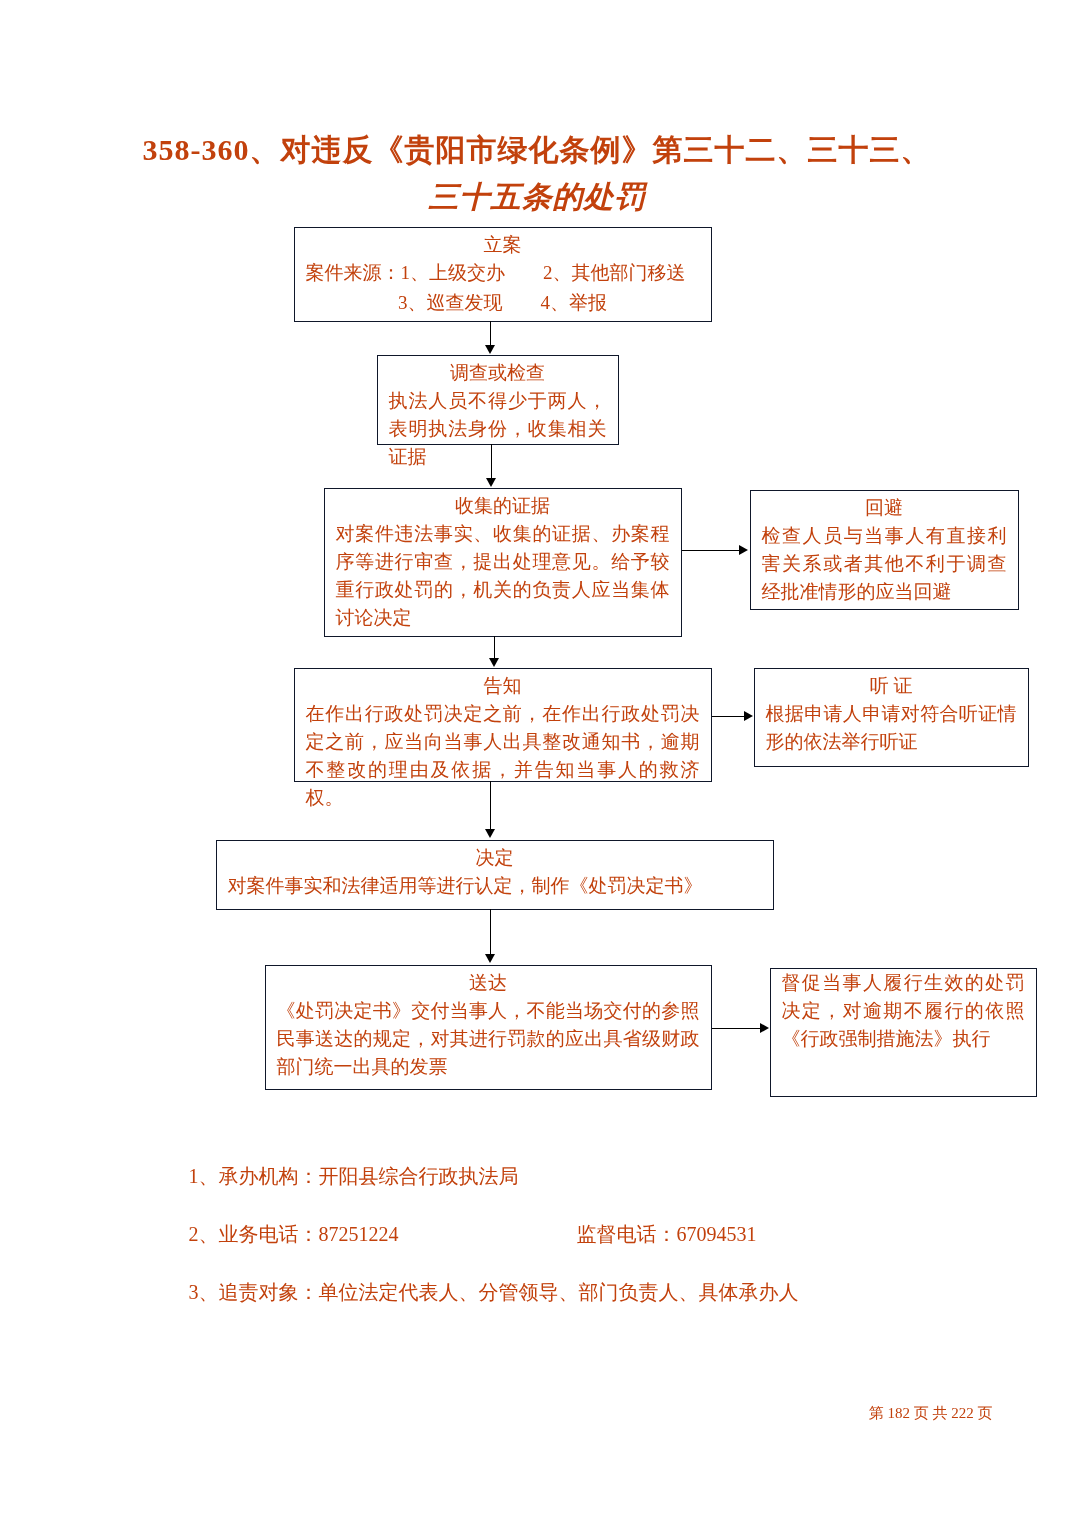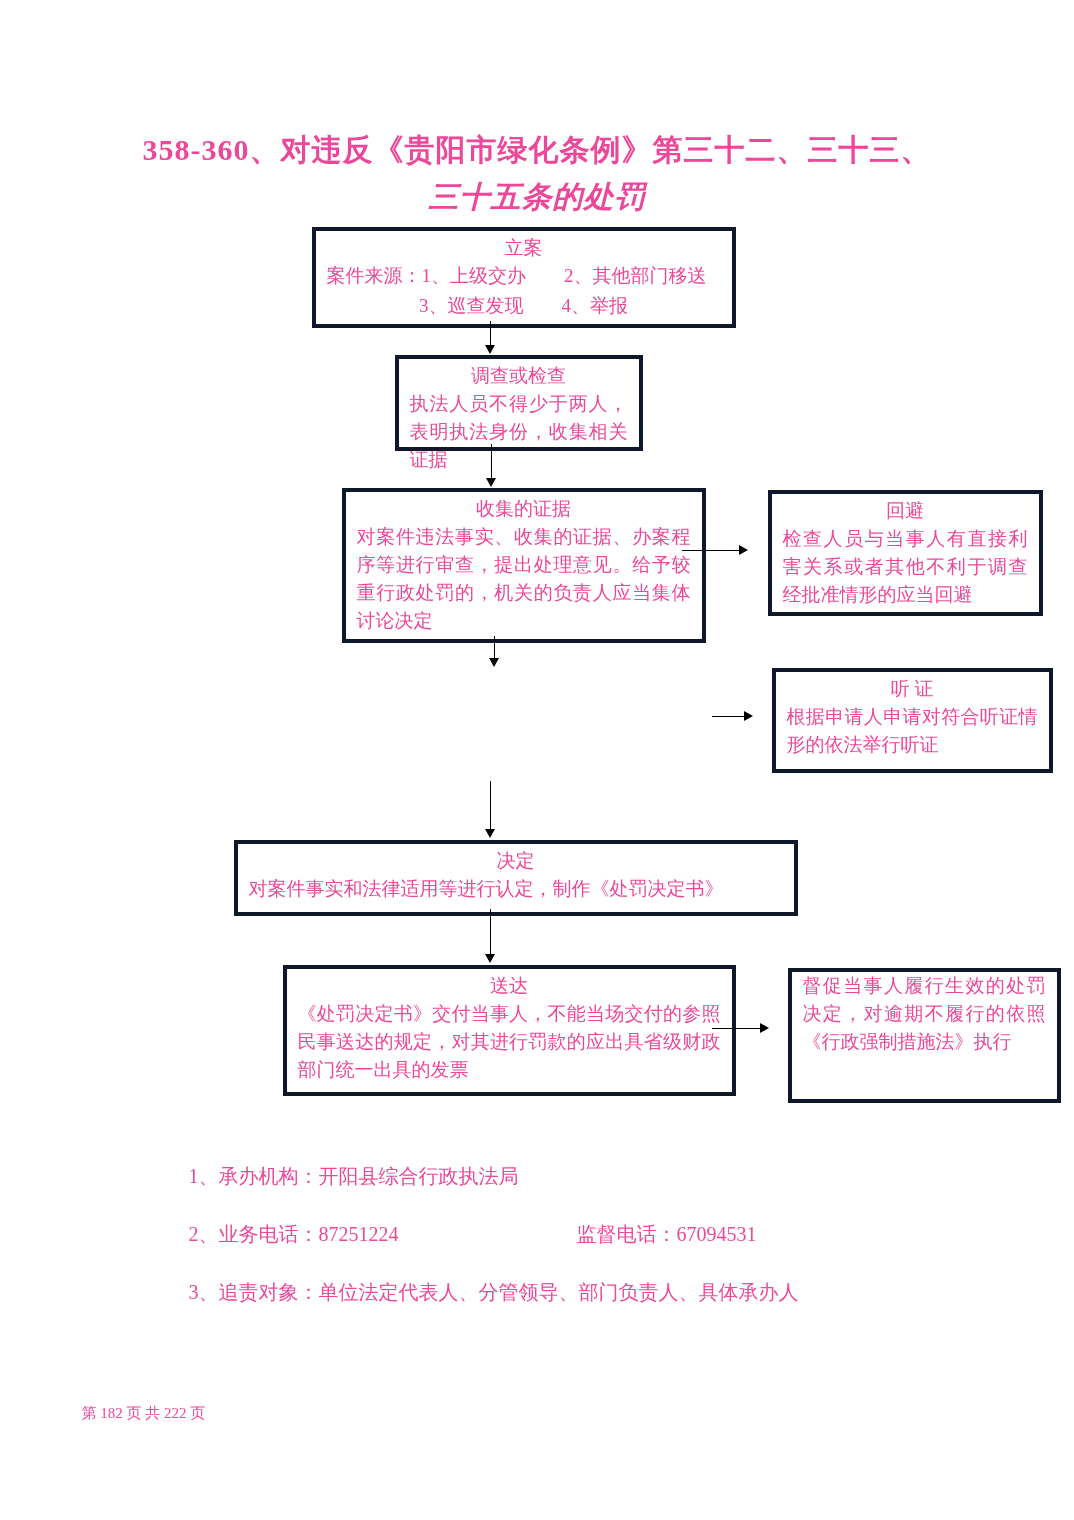--- a/index.html
+++ b/index.html
@@ -6,39 +6,38 @@
     margin: 0;
     padding: 0;
     background: #ffffff;
   }
   .page {
     position: relative;
     width: 911px;
     height: 1520px;
     margin: 0 auto;
     background: #ffffff;
-    color: #ec4899;
+    color: #c2410c;
     font-family: "Liberation Serif", "DejaVu Serif", serif;
   }
   .doc-title {
     position: absolute;
     left: 0;
     width: 100%;
     text-align: center;
     font-size: 30px;
     font-weight: bold;
     letter-spacing: 1px;
   }
   .box {
     position: absolute;
-    border: 4px solid #0f172a;
+    border: 1px solid #0f172a;
     font-size: 19px;
     line-height: 28px;
     background: #ffffff;
-    margin-left: 18px;
   }
   .box-title {
     text-align: center;
     padding-top: 3px;
   }
   .box-body {
     text-align: justify;
     padding: 0 11px 2px 11px;
   }
   .box-body.center {
@@ -84,21 +83,21 @@
   }
   .note {
     position: absolute;
     font-size: 20px;
     white-space: nowrap;
   }
   .page-footer {
     position: absolute;
     left: 0;
     width: 100%;
-    text-align: left;
+    text-align: right;
     font-size: 15px;
   }
 </style>
 </head>
 <body>
 
 <div class="page">
 
   <div class="doc-title" style="top:130px;">358-360、对违反《贵阳市绿化条例》第三十二、三十三、</div>
   <div class="doc-title" style="top:177px;font-style:italic;">三十五条的处罚</div>
@@ -137,20 +136,24 @@
   <div class="box" style="left:668px; top:490px; width:267px; height:118px;">
     <div class="box-title">回避</div>
     <div class="box-body">检查人员与当事人有直接利害关系或者其他不利于调查经批准情形的应当回避</div>
   </div>
 
   <div class="arrow arrow-v" style="left:406px; top:636px; width:12px; height:31px;">
       <span class="line"></span>
       <span class="head"></span>
     </div>
 
+  <div class="box" style="left:212px; top:668px; width:416px; height:112px;">
+    <div class="box-title">告知</div>
+    <div class="box-body">在作出行政处罚决定之前，在作出行政处罚决定之前，应当向当事人出具整改通知书，逾期不整改的理由及依据，并告知当事人的救济权。</div>
+  </div>
 
   <div class="arrow arrow-h" style="left:630px; top:710px; width:41px; height:12px;">
       <span class="line"></span>
       <span class="head"></span>
     </div>
 
   <div class="box" style="left:672px; top:668px; width:273px; height:97px;">
     <div class="box-title">听 证</div>
     <div class="box-body">根据申请人申请对符合听证情形的依法举行听证</div>
   </div>

